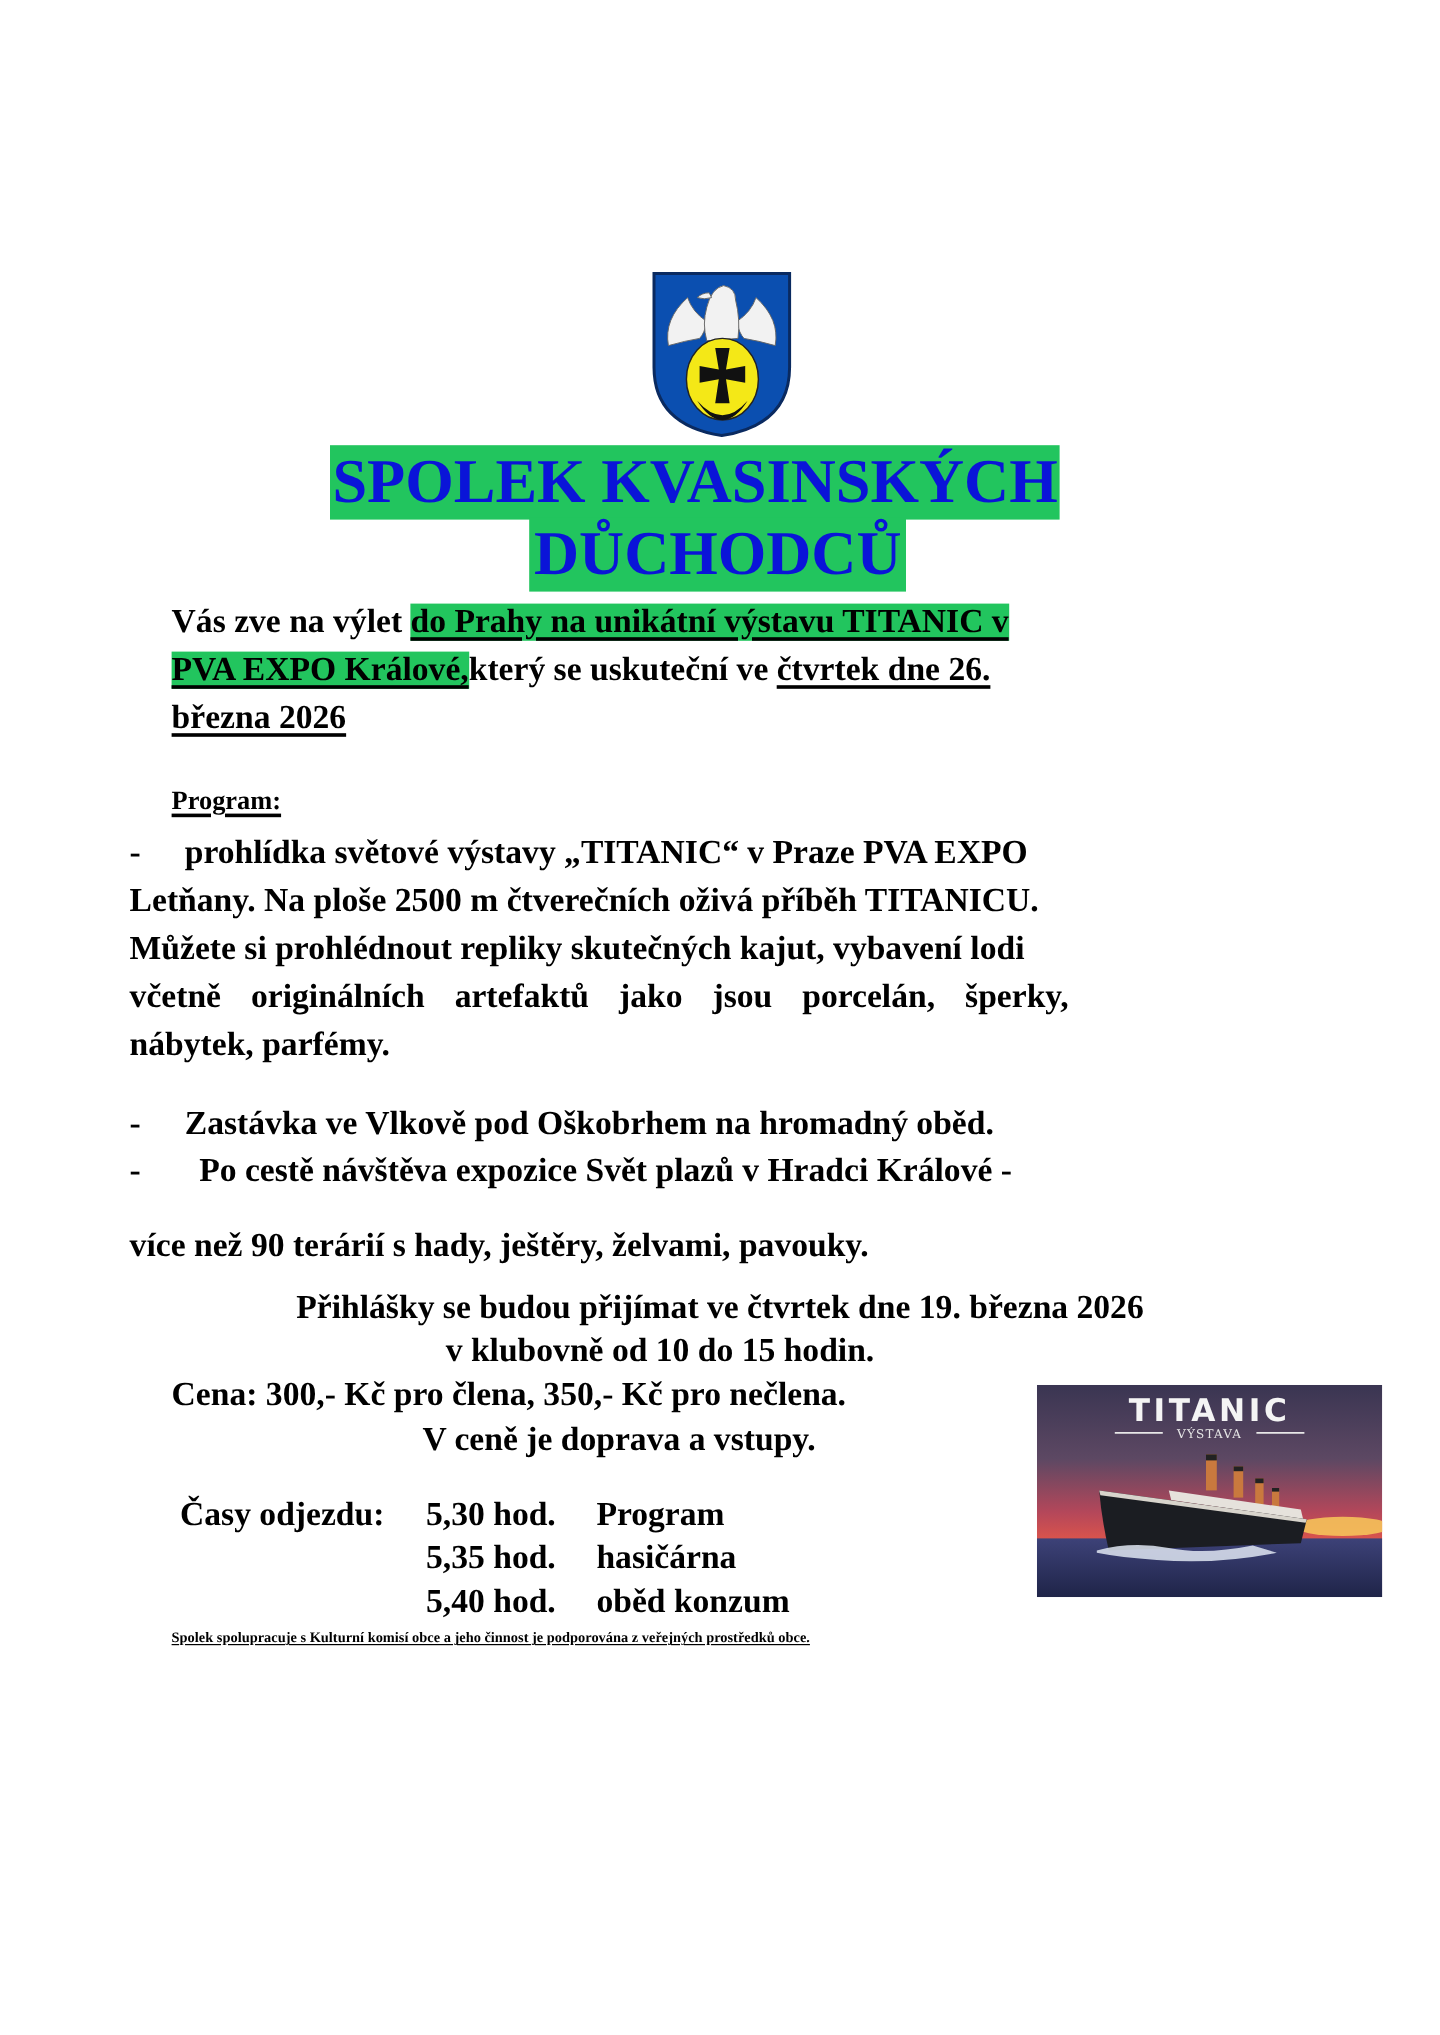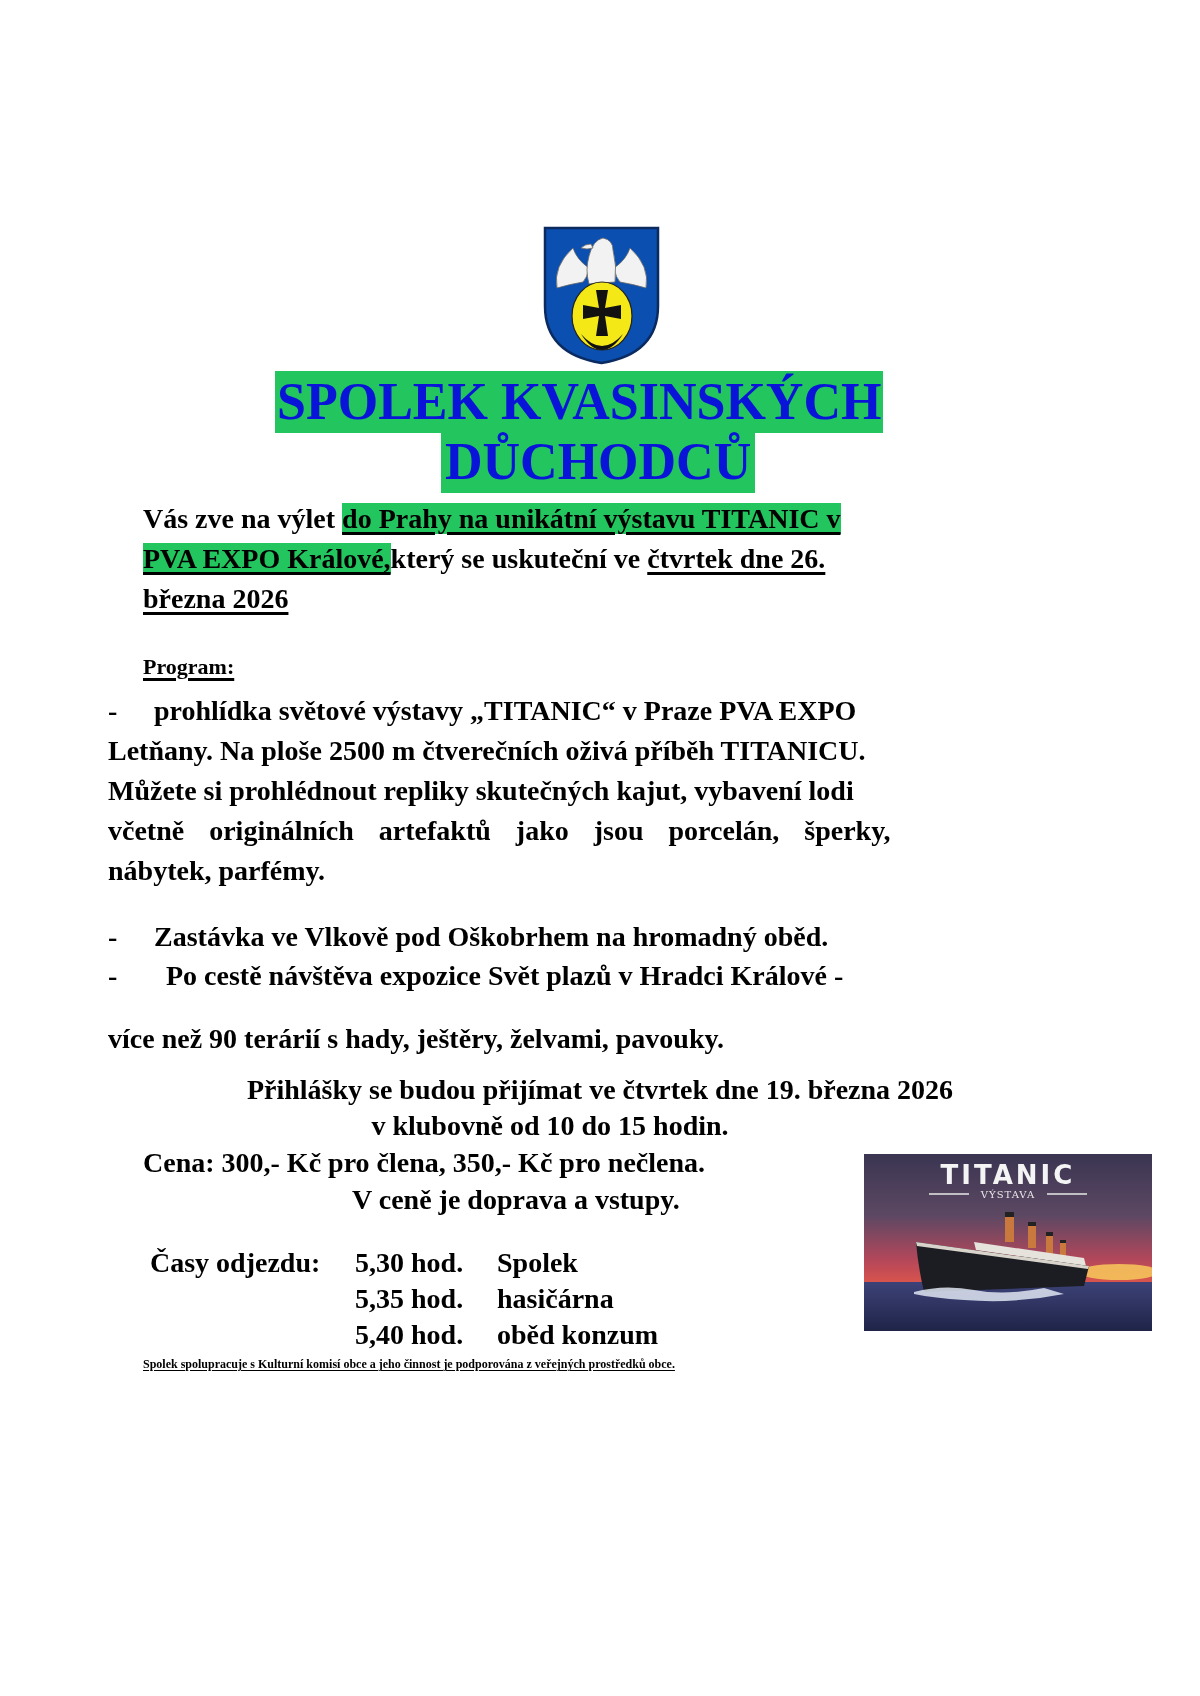--- a/index.html
+++ b/index.html
@@ -88,21 +88,21 @@
 <div class="abs body-text p-line" style="top:996px;margin-top:23px;">více než 90 terárií  s hady, ještěry, želvami, pavouky.</div>
 
 <div class="abs body-text center" style="left:100px; width:1000px; top:1072px; font-size:28px; line-height:36px;">Přihlášky se budou přijímat  ve čtvrtek  dne  19. března 2026</div>
 <div class="abs body-text center" style="left:100px; width:900px; top:1108px; font-size:28px; line-height:36px;">v klubovně  od 10 do 15 hodin.</div>
 
 <div class="abs body-text" style="left:143px; top:1145px; font-size:28px; line-height:36px;">Cena: 300,- Kč pro člena,  350,- Kč pro nečlena.</div>
 <div class="abs body-text" style="left:352px; top:1182px; font-size:28px; line-height:36px;">V  ceně je doprava a vstupy.</div>
 
 <div class="abs body-text times" style="left:150px; top:1245px;">Časy odjezdu:</div>
 <div class="abs body-text times" style="left:355px; top:1245px;">5,30 hod.</div>
-<div class="abs body-text times" style="left:497px; top:1245px;">Spolek</div>
+<div class="abs body-text times" style="left:497px; top:1245px;">Program</div>
 <div class="abs body-text times" style="left:355px; top:1281px;">5,35 hod.</div>
 <div class="abs body-text times" style="left:497px; top:1281px;">hasičárna</div>
 <div class="abs body-text times" style="left:355px; top:1317px;">5,40 hod.</div>
 <div class="abs body-text times" style="left:497px; top:1317px;">oběd konzum</div>
 
 <div class="abs footer">
   <u style="text-decoration-thickness:1px; text-underline-offset:2px;">Spolek spolupracuje s Kulturní komisí obce a jeho činnost je podporována z veřejných prostředků obce.</u>
 </div>
 
 <div class="abs poster">

